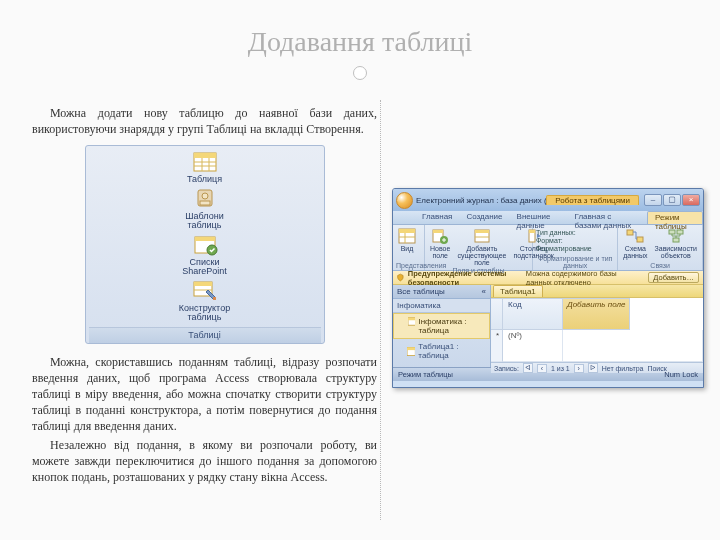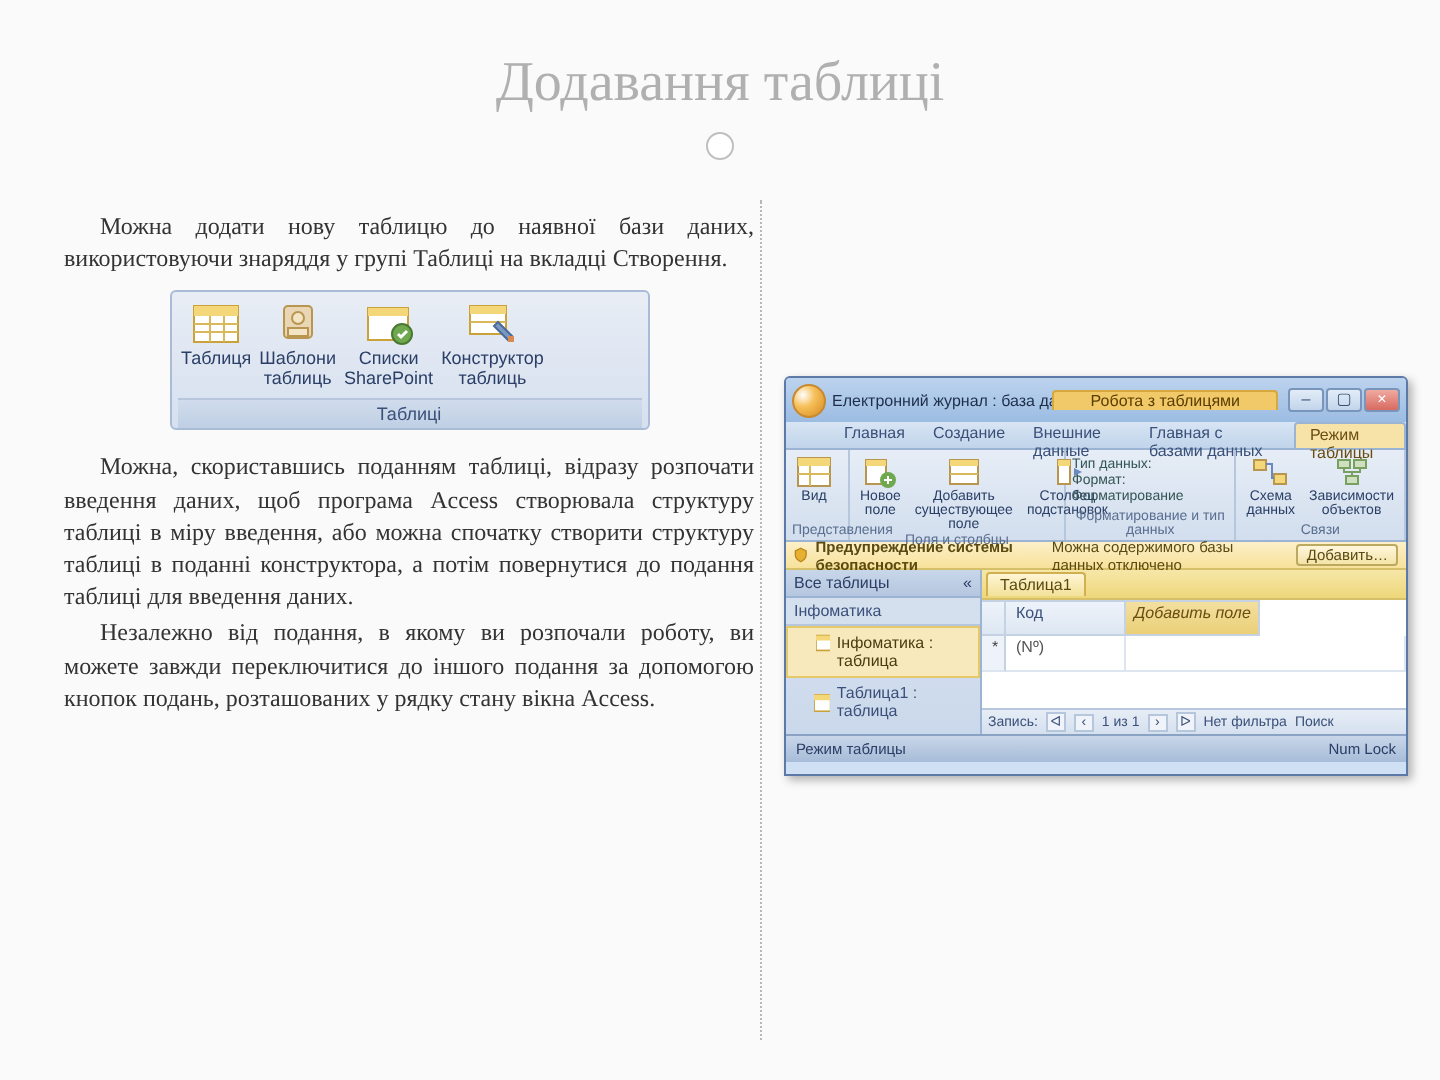--- a/index.html
+++ b/index.html
@@ -45,21 +45,21 @@
   .left p { text-indent: 18px; margin-bottom: 2px; text-align: justify; }
   .ribbon-group {
     margin: 8px auto 10px;
     width: 240px;
     background: linear-gradient(#e8edf5, #d6e0ef);
     border: 1px solid #a9bbd6;
     border-radius: 3px;
     padding: 4px 3px 0;
     font-family: 'Segoe UI', Tahoma, sans-serif;
   }
-  .rg-items { display: flex; justify-content: flex-start; }
+  .rg-items { display: flex; justify-content: space-between; flex-direction: column; }
   .rg-item {
     display: flex;
     flex-direction: column;
     align-items: center;
     font-size: 9px;
     color: #2a3e66;
     padding: 1px 2px 2px;
     cursor: default;
     text-align: center;
     line-height: 1.05;
@@ -106,21 +106,21 @@
     border-radius: 50%;
     background: radial-gradient(circle at 30% 30%, #fff, #f6c05a 40%, #d88a20);
     border: 1px solid #c78a30;
     margin-right: 3px;
   }
   .acc-title-text { flex: 1; font-size: 8px; white-space: nowrap; overflow: hidden; }
   .acc-context-tab {
     background: #f2c968;
     border: 1px solid #d6a83e;
     border-bottom: none;
-    padding: 0 18px;
+    padding: 0 8px;
     font-size: 8px;
     border-radius: 2px 2px 0 0;
     margin-right: 4px;
     color: #5a3d00;
     text-align: right;
   }
   .win-btns { display: flex; gap: 0; }
   .win-btn {
     width: 18px; height: 12px;
     background: linear-gradient(#e2ecf7,#c3d5eb);
@@ -241,21 +241,21 @@
   .acc-doc-tab span {
     background: linear-gradient(#fff5d5,#f3e29a);
     border:1px solid #d0b050; border-bottom:none;
     padding:1px 6px; font-size:8px; border-radius:2px 2px 0 0;
     margin-left:2px;
     color:#5a4a10;
   }
   .acc-grid {
     flex:1; font-size:8px;
   }
-  .acc-grid-row { display:flex; height:18px; }
+  .acc-grid-row { display:flex; height:32px; }
   .acc-gh {
     background: linear-gradient(#eef3fa,#dde7f3);
     border:1px solid #c5d2e4; border-left:none;
     padding:1px 5px; color:#3a5079;
   }
   .acc-gh.sel { width:12px; }
   .acc-gh.code { width:60px; }
   .acc-gh.add { background: linear-gradient(#f3dfa0,#ebd078); color:#6a4e10; flex:0 0 auto; padding:1px 4px; font-style:italic;}
   .acc-gc { border:1px solid #dde5f0; border-top:none; border-left:none; padding:1px 5px;}
   .acc-gc.sel { width:12px; background:#eef3fa; border-right:1px solid #c5d2e4;}

